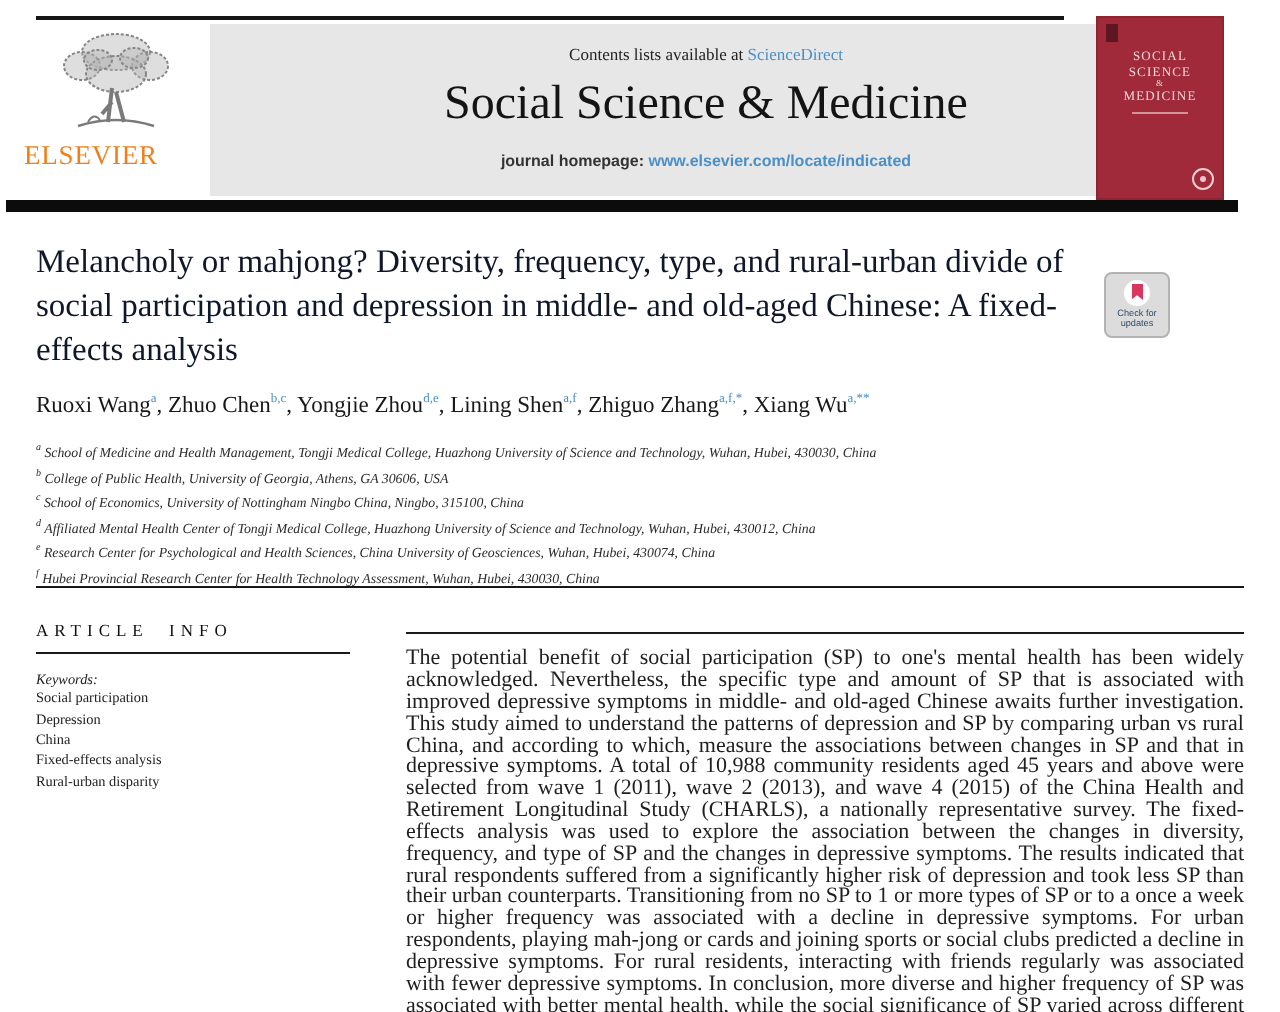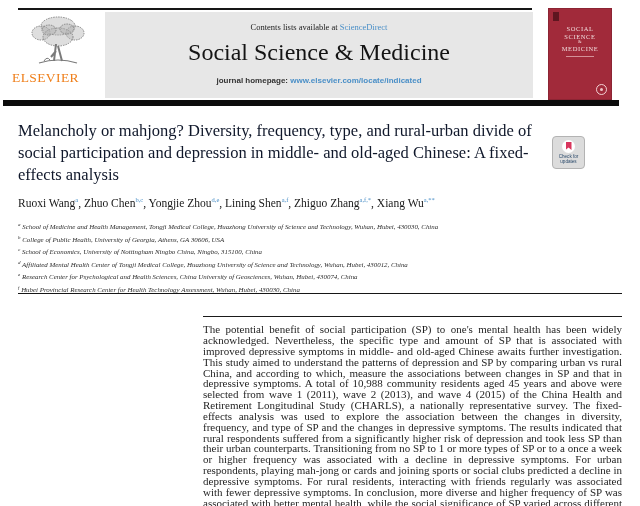--- a/index.html
+++ b/index.html
@@ -17,21 +17,21 @@
   .publisher { position:absolute; left:12px; top:13px; width:92px; }
   .publisher svg { display:block; margin:0 auto; }
   .publisher-name {
     margin-top:1px; font-size:13.5px; letter-spacing:0.4px;
     color:var(--elsevier-orange,#ef7f1a); font-family:"Liberation Serif", serif;
   }
 
   
   .banner {
     position:absolute; left:105px; top:12px; width:428px; height:86px;
-    background:var(--banner-gray,#e7e7e7); text-align:center;
+    background:var(--banner-gray,#e7e7e7); text-align:center;padding-left:34px;
   }
   .contents-line { margin-top:10px; font-size:8.5px; color:#222; }
   .link { color:var(--link-blue,#4a8fc7); text-decoration:none; cursor:pointer; }
   .journal-title { margin-top:7px; font-size:24px; color:#141414; }
   .homepage-line {
     margin-top:10px; font-size:8px; font-weight:bold;
     font-family:"Liberation Sans", sans-serif; color:#333;
   }
 
   
@@ -172,19 +172,29 @@
     <div><sup>a</sup> <span>School of Medicine and Health Management, Tongji Medical College, Huazhong University of Science and Technology, Wuhan, Hubei, 430030, China</span></div>
     <div><sup>b</sup> <span>College of Public Health, University of Georgia, Athens, GA 30606, USA</span></div>
     <div><sup>c</sup> <span>School of Economics, University of Nottingham Ningbo China, Ningbo, 315100, China</span></div>
     <div><sup>d</sup> <span>Affiliated Mental Health Center of Tongji Medical College, Huazhong University of Science and Technology, Wuhan, Hubei, 430012, China</span></div>
     <div><sup>e</sup> <span>Research Center for Psychological and Health Sciences, China University of Geosciences, Wuhan, Hubei, 430074, China</span></div>
     <div><sup>f</sup> <span>Hubei Provincial Research Center for Health Technology Assessment, Wuhan, Hubei, 430030, China</span></div>
   </div>
 
   <div class="rule mid-rule"></div>
 
+  <div class="col-info">
+    <div class="section-heading">ARTICLE INFO</div>
+    <div class="heading-rule"></div>
+    <div class="keywords-label">Keywords:</div>
+    <div class="keyword">Social participation</div>
+    <div class="keyword">Depression</div>
+    <div class="keyword">China</div>
+    <div class="keyword">Fixed-effects analysis</div>
+    <div class="keyword">Rural-urban disparity</div>
+  </div>
 
   <div class="col-abstract">
     <div class="heading-rule"></div>
     <p class="abstract-text">The potential benefit of social participation (SP) to one's mental health has been widely acknowledged. Nevertheless, the specific type and amount of SP that is associated with improved depressive symptoms in middle- and old-aged Chinese awaits further investigation. This study aimed to understand the patterns of depression and SP by comparing urban vs rural China, and according to which, measure the associations between changes in SP and that in depressive symptoms. A total of 10,988 community residents aged 45 years and above were selected from wave 1 (2011), wave 2 (2013), and wave 4 (2015) of the China Health and Retirement Longitudinal Study (CHARLS), a nationally representative survey. The fixed-effects analysis was used to explore the association between the changes in diversity, frequency, and type of SP and the changes in depressive symptoms. The results indicated that rural respondents suffered from a significantly higher risk of depression and took less SP than their urban counterparts. Transitioning from no SP to 1 or more types of SP or to a once a week or higher frequency was associated with a decline in depressive symptoms. For urban respondents, playing mah-jong or cards and joining sports or social clubs predicted a decline in depressive symptoms. For rural residents, interacting with friends regularly was associated with fewer depressive symptoms. In conclusion, more diverse and higher frequency of SP was associated with better mental health, while the social significance of SP varied across different types of SP and between rural and urban areas.</p>
   </div>
 
 </div>
 
 </body></html>

